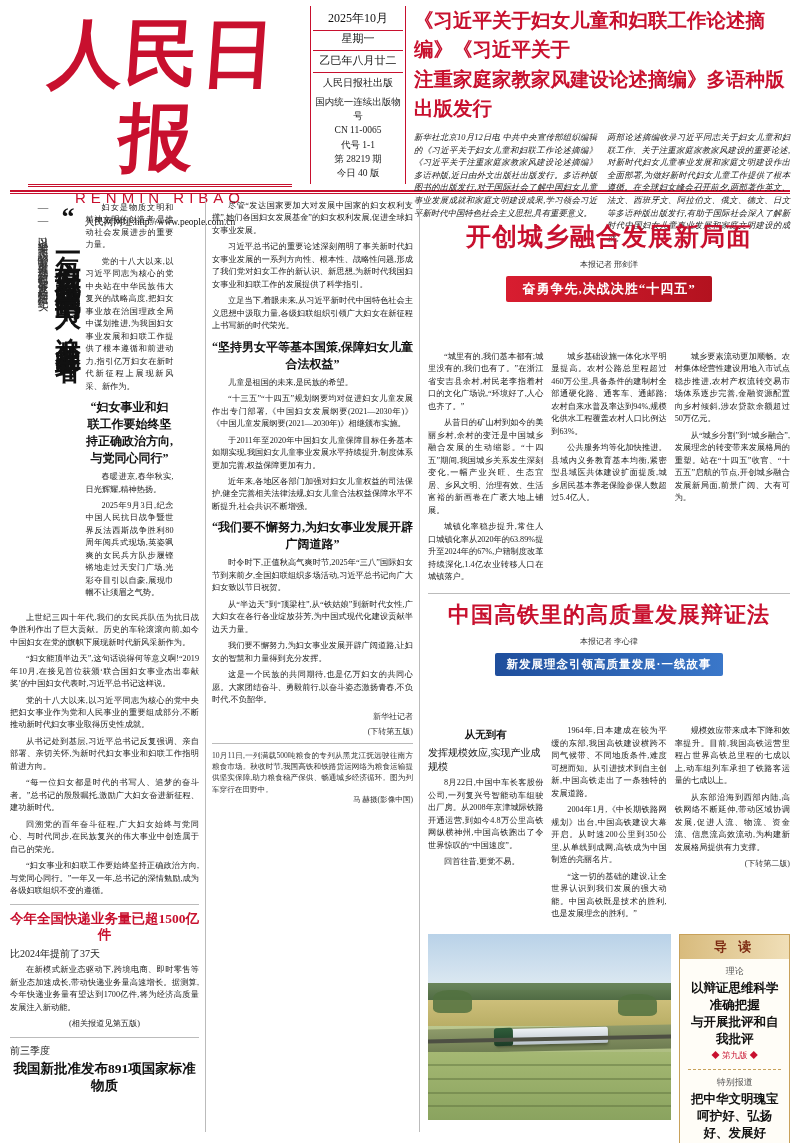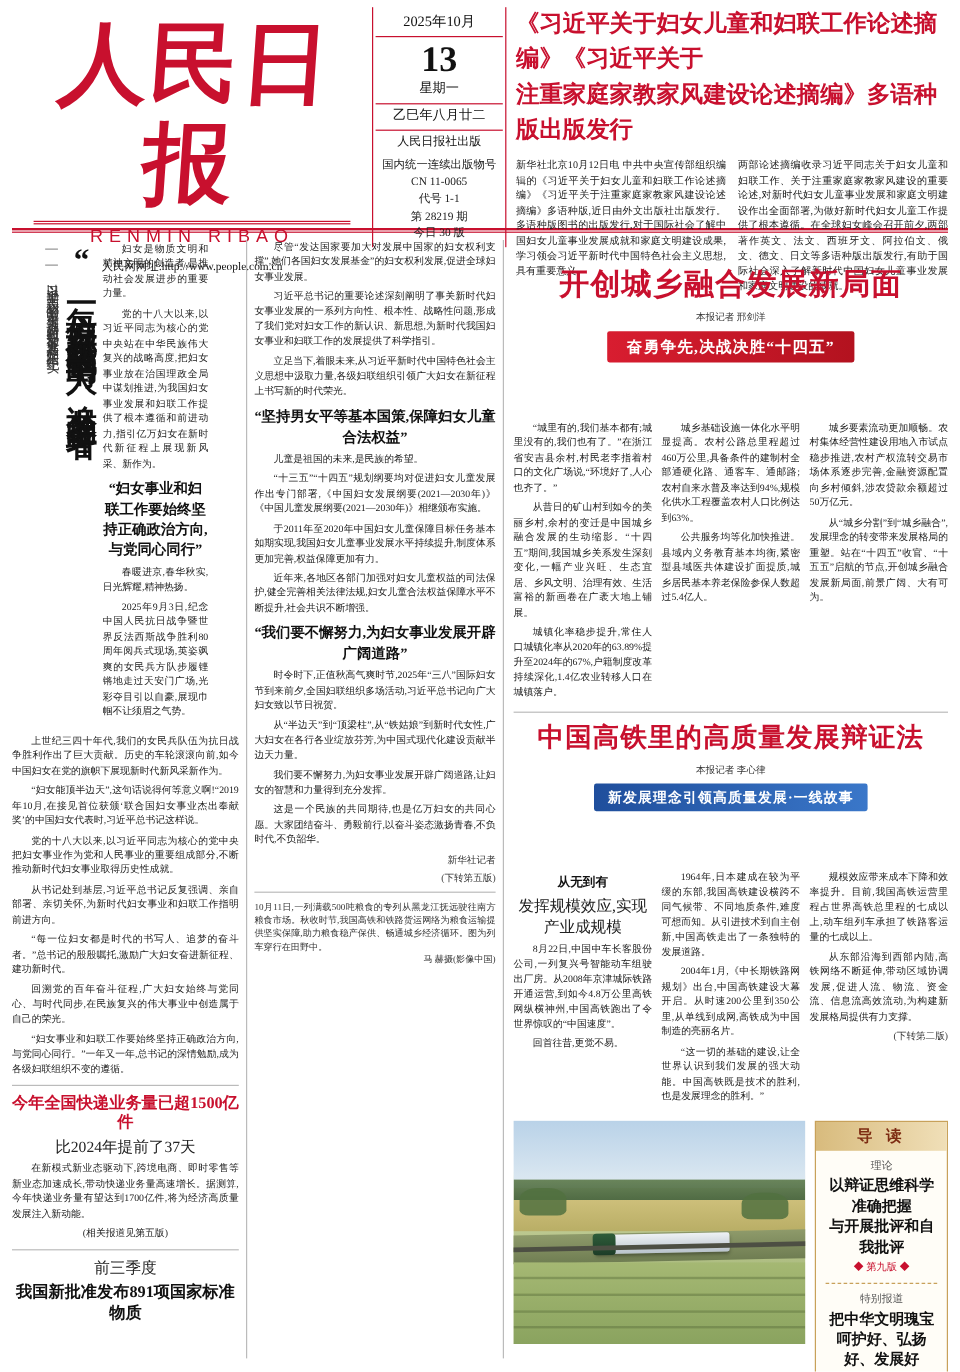--- a/index.html
+++ b/index.html
@@ -30,21 +30,21 @@
     text-align:center;
     color:#c8102e;
     font-size:15px;
     letter-spacing:5px;
     font-family:"Liberation Sans", sans-serif;
     margin-top:2px;
   }
   .logo-rule { border-top:1px solid #c8102e; border-bottom:1px solid #c8102e; height:3px; margin:4px 18px 0 18px; }
 
   .mh-date {
-    width:112px;
+    width:96px;
     border-left:1px solid #c8102e;
     border-right:1px solid #c8102e;
     text-align:center;
     padding:4px 2px;
     font-size:11px;
     line-height:1.45;
   }
   .mh-date .ym { font-size:12px; border-bottom:1px solid #c8102e; padding-bottom:3px; }
   .mh-date .dd { font-size:30px; font-weight:bold; line-height:34px; padding:2px 0 0; }
   .mh-date .wk { border-bottom:1px solid #c8102e; padding-bottom:3px; }
@@ -52,21 +52,21 @@
   .mh-date .small { font-size:9.5px; line-height:1.5; color:#222; }
   .mh-date .pub { border-top:1px solid #c8102e; margin-top:3px; padding-top:3px; font-size:10px;}
 
   .mh-head { flex:1; padding-left:8px; }
   .mh-head .hl {
     color:#c8102e; font-weight:bold; font-size:19.5px; line-height:29px;
     letter-spacing:0px;
   }
   .mh-head .hl2 { margin-top:1px; }
   .mh-brief { display:flex; gap:10px; margin-top:9px; font-size:8.4px; line-height:1.5; color:#1a1a1a; text-align:justify;}
-  .mh-brief div { flex:1; }
+  .mh-brief div { flex:1;font-style:italic; }
 
   .mh-site {
     width:300px; text-align:center; font-size:9.5px; color:#111;
     margin-top:10px;
   }
 
   .band { border-top:2px solid #c8102e; border-bottom:1px solid #c8102e; height:4px; margin:4px 0 6px; }
 
   
   .cols { display:flex; height:932px; }
@@ -89,21 +89,21 @@
   .vsub2 { font-size:10.5px; letter-spacing:2px; color:#333; }
 
   .quote-h { font-size:12px; font-weight:bold; text-align:center; margin:6px 0 4px; }
   .byline { text-align:right; font-size:8px; color:#333; margin:2px 0 4px; }
 
   .hr-thin { border-top:1px solid #bbb; margin:6px 0; }
 
   
   .news-h { font-size:13.5px; font-weight:bold; color:#c8102e; text-align:center; line-height:1.25; margin:3px 0; }
   .news-h.dark { color:#111; }
-  .news-sub { font-size:13px; text-align:center; color:#222; margin-bottom:3px; }
+  .news-sub { font-size:10px; color:#222; margin-bottom:3px; }
 
   
   .c-title { font-size:25px; font-weight:bold; color:#c8102e; text-align:center; letter-spacing:1px; margin:20px 0 6px; }
   .c-title2 { font-size:22px; font-weight:bold; color:#c8102e; text-align:center; letter-spacing:1px; margin:4px 0 6px; }
   .redbar {
     display:block; margin:0 auto 6px; text-align:center;
     background:linear-gradient(90deg,#d81d30,#b3121f);
     color:#fff; font-weight:bold; font-size:13px; letter-spacing:1px;
     padding:4px 16px; border-radius:2px; width:fit-content;
   }
@@ -173,29 +173,28 @@
       <div class="mh-logo">
         <div class="logo-cn">人民日报</div>
         <div class="logo-rule"></div>
         <div class="logo-en">RENMIN RIBAO</div>
         <div class="mh-site">人民网网址:http://www.people.com.cn</div>
       </div>
     </div>
 
     <div class="mh-date">
       <div class="ym">2025年10月</div>
-      <div class="dd">13</div>
       <div class="wk">星期一</div>
       <div class="ln">乙巳年八月廿二</div>
       <div class="pub">人民日报社出版</div>
       <div class="small" style="margin-top:4px;">国内统一连续出版物号</div>
       <div class="small">CN 11-0065</div>
       <div class="small">代号 1-1</div>
       <div class="small">第 28219 期</div>
-      <div class="small">今日 30 版</div>
+      <div class="small">今日 40 版</div>
     </div>
 
     <div class="mh-head">
       <div class="hl">《习近平关于妇女儿童和妇联工作论述摘编》《习近平关于</div>
       <div class="hl hl2">注重家庭家教家风建设论述摘编》多语种版出版发行</div>
       <div class="mh-brief">
         <div>新华社北京10月12日电 中共中央宣传部组织编辑的《习近平关于妇女儿童和妇联工作论述摘编》《习近平关于注重家庭家教家风建设论述摘编》多语种版,近日由外文出版社出版发行。多语种版图书的出版发行,对于国际社会了解中国妇女儿童事业发展成就和家庭文明建设成果,学习领会习近平新时代中国特色社会主义思想,具有重要意义。</div>
         <div>两部论述摘编收录习近平同志关于妇女儿童和妇联工作、关于注重家庭家教家风建设的重要论述,对新时代妇女儿童事业发展和家庭文明建设作出全面部署,为做好新时代妇女儿童工作提供了根本遵循。在全球妇女峰会召开前夕,两部著作英文、法文、西班牙文、阿拉伯文、俄文、德文、日文等多语种版出版发行,有助于国际社会深入了解新时代中国妇女儿童事业发展和家庭文明建设的成就。</div>
       </div>
     </div>

